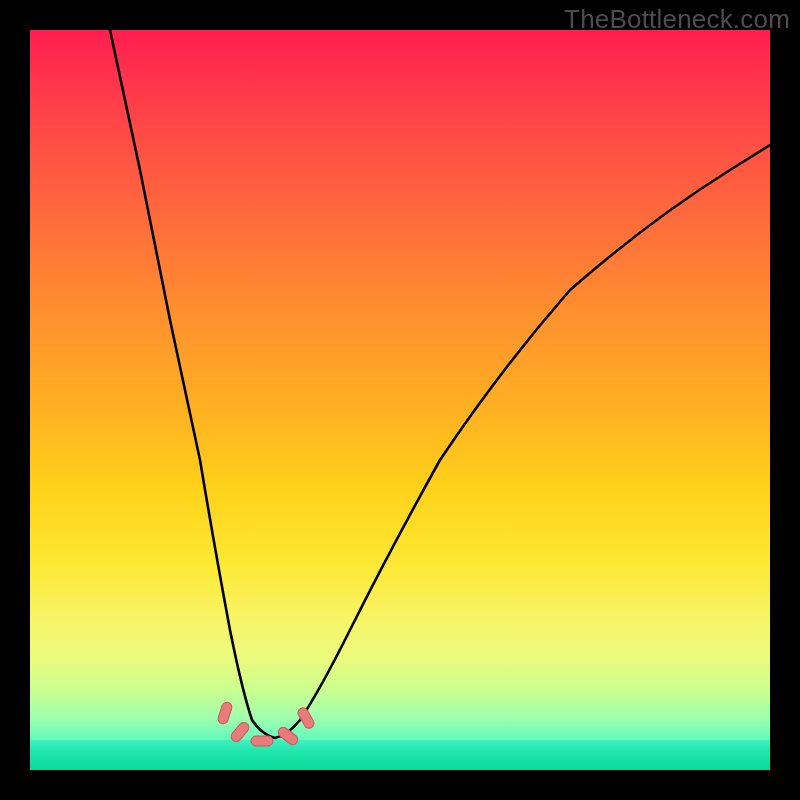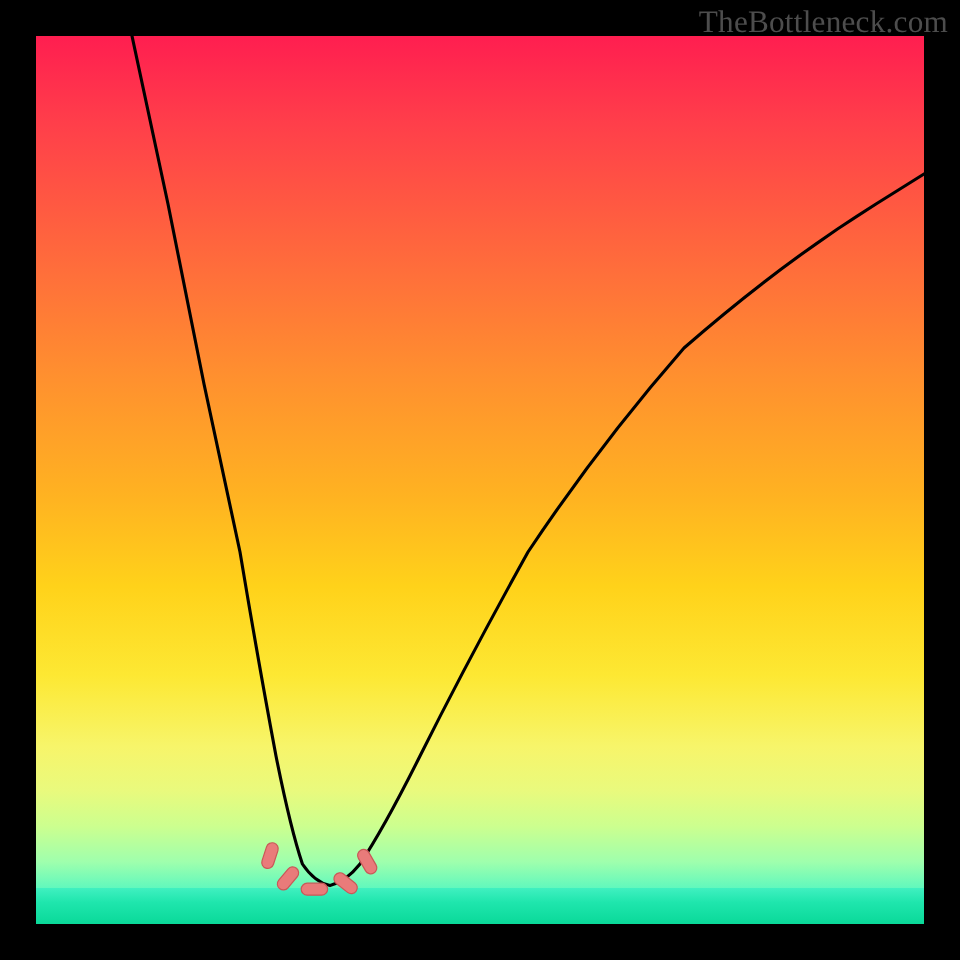--- a/index.html
+++ b/index.html
@@ -2,21 +2,21 @@
 <html><head>
 <meta charset="utf-8">
 <style>
   * { margin: 0; padding: 0; box-sizing: border-box; }
   html, body { width: 800px; height: 800px; background: #000; overflow: hidden; }
   .frame { position: relative; width: 800px; height: 800px; background: #000; }
   .watermark {
     position: absolute;
     top: 4px;
     right: 10px;
-    font-family: Liberation Serif, serif;
+    font-family: Liberation Sans, sans-serif;
     font-size: 26px;
     color: #4d4d4d;
     letter-spacing: 0.2px;
     z-index: 5;
   }
   .plotbox {
     position: absolute;
     left: 30px;
     top: 30px;
     width: 740px;

